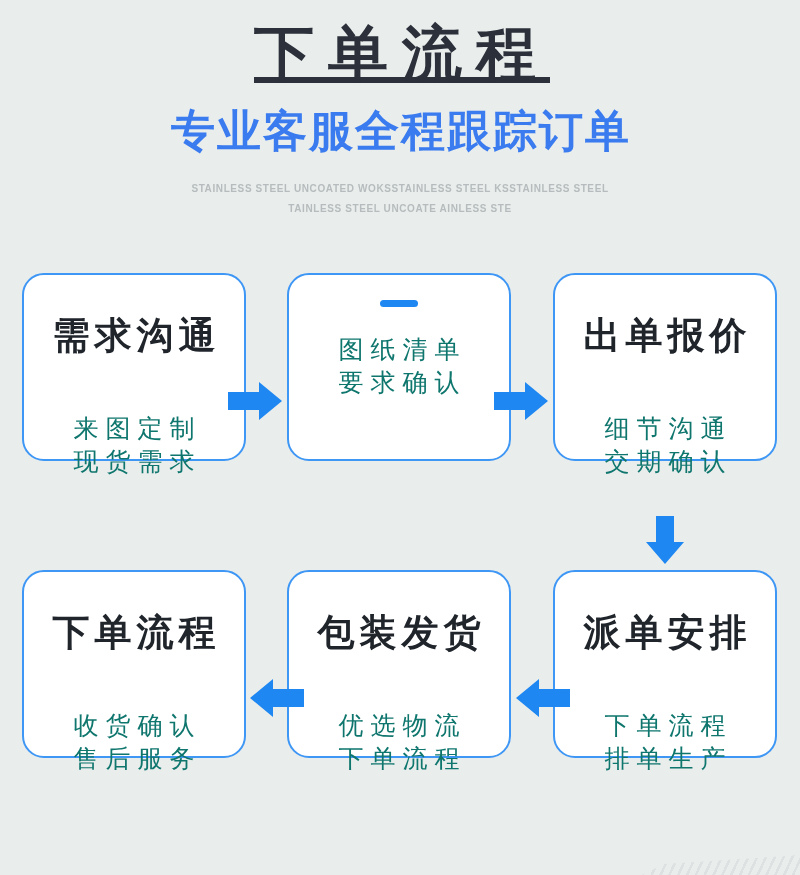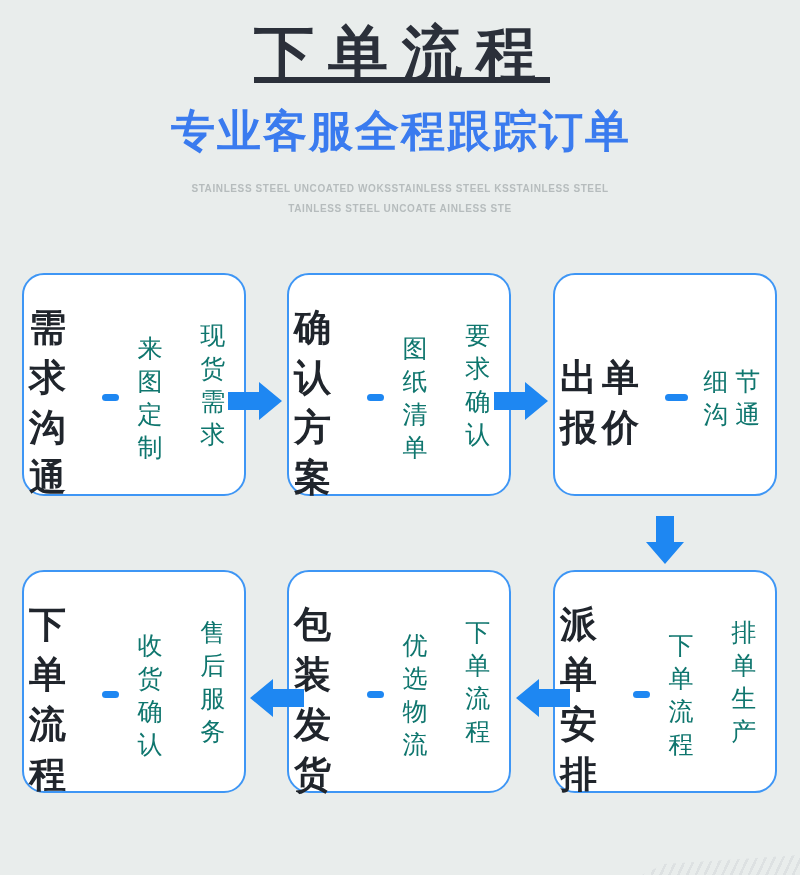--- a/index.html
+++ b/index.html
@@ -30,26 +30,26 @@
     position:absolute;top:179px;left:0;width:100%;
     text-align:center;
     font-family:"Liberation Sans","DejaVu Sans",sans-serif;
     font-size:10px;line-height:20px;
     letter-spacing:0.6px;
     color:#b6bcbd;
     font-weight:bold;
   }
   .flow-box{
     position:absolute;
-    width:224px;height:223px;
+    width:224px;height:188px;
     box-sizing:border-box;
     background:#ffffff;
     border:2px solid #3e96f5;
     border-radius:22px;
-    display:flex;flex-direction:row;align-items:center;
+    display:flex;flex-direction:column;align-items:center;
   }
   .r1{top:273px;}
   .r2{top:570px;}
   .c1{left:22px;}
   .c2{left:287px;}
   .c3{left:553px;align-items:center;}
   .box-title{
     margin-top:36px;
     font-size:37px;font-weight:700;
     letter-spacing:5px;padding-left:5px;
@@ -103,30 +103,30 @@
   </div>
 
   <div class="flow-box r1 c1">
     <div class="box-title">需求沟通</div>
     <div class="box-dash"></div>
     <div class="box-sub first">来图定制</div>
     <div class="box-sub">现货需求</div>
   </div>
 
   <div class="flow-box r1 c2">
-    <div class="box-title">确认方案</div>
     <div class="box-dash"></div>
     <div class="box-sub first">图纸清单</div>
     <div class="box-sub">要求确认</div>
   </div>
 
   <div class="flow-box r1 c3">
     <div class="box-title">出单报价</div>
     <div class="box-dash"></div>
     <div class="box-sub first">细节沟通</div>
+    <div class="box-sub">交期确认</div>
   </div>
 
   <div class="flow-box r2 c1">
     <div class="box-title">下单流程</div>
     <div class="box-dash"></div>
     <div class="box-sub first">收货确认</div>
     <div class="box-sub">售后服务</div>
   </div>
 
   <div class="flow-box r2 c2">

